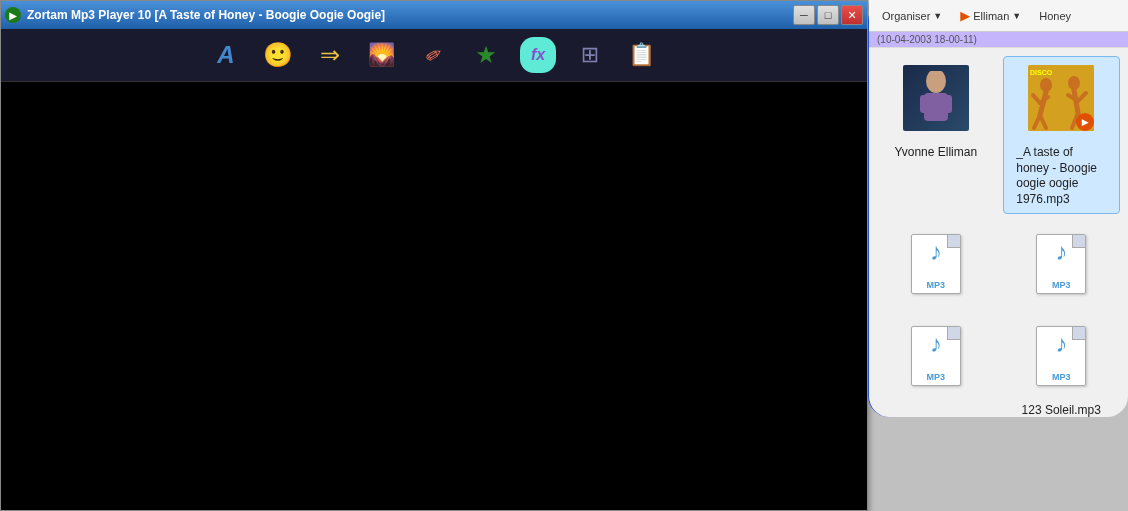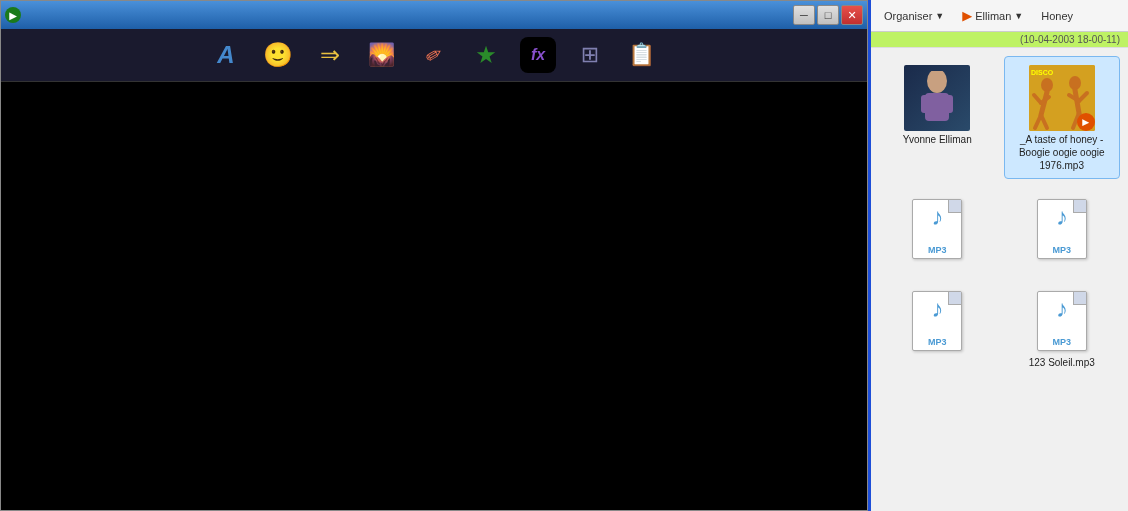--- a/index.html
+++ b/index.html
@@ -114,25 +114,26 @@
     }
 
     .viz-area {
       flex: 1;
       background: #000;
     }
 
     
     .file-panel {
       width: 260px;
-      height: 511px;
+      height: 417px;
       background: #f0f0f0;
       display: flex;
       flex-direction: column;
-      border-left: 3px solid #1d4ed8;
+      border-left: 1px solid #1d4ed8;
+      border-radius: 21px;
     }
 
     .file-panel-toolbar {
       display: flex;
       align-items: center;
       padding: 4px 6px;
       background: #f5f5f5;
       border-bottom: 1px solid #ccc;
       gap: 4px;
     }
@@ -262,24 +263,23 @@
     }
 
     .mp3-label {
       font-size: 9px;
       font-weight: bold;
       color: #4a9ad4;
       margin-top: 14px;
     }
 
     .file-name {
-      font-size: 10px;
+      font-size: 12px;
       color: #222;
-      text-align: center;
-      margin-top: 0;
+      margin-top: 12px;
       line-height: 1.3;
       max-width: 90px;
       word-break: break-word;
     }
 
     
     .taste-bg {
       width: 66px;
       height: 66px;
       background: linear-gradient(135deg, #ffcc00, #cc6600);
@@ -314,38 +314,39 @@
 
   </style>
 </head>
 <body>
 
 <div class="player-window">
 
   <div class="title-bar">
     <div class="title-bar-left">
       <div class="title-bar-icon">▶</div>
+      <span class="title-bar-text">Zortam Mp3 Player 10 [A Taste of Honey - Boogie Oogie Oogie]</span>
     </div>
     <div class="title-bar-buttons">
       <div class="tb-btn">─</div>
       <div class="tb-btn">□</div>
       <div class="tb-btn close-btn">✕</div>
     </div>
   </div>
 
   <div class="player-body">
 
     <div class="toolbar">
       <div class="toolbar-btn" style="color:#4488cc; font-size:24px; font-weight:bold; font-style:italic;">A</div>
       <div class="toolbar-btn" style="font-size:24px;">🙂</div>
       <div class="toolbar-btn" style="font-size:24px; color:#e8c040;">⇒</div>
       <div class="toolbar-btn" style="font-size:22px; color:#7a9a6a;">🌄</div>
       <div class="toolbar-btn" style="font-size:20px; color:#e87050; transform:rotate(-30deg);">✏</div>
       <div class="toolbar-btn" style="font-size:24px; color:#2a8a2a;">★</div>
-      <div class="toolbar-btn" style="font-size:16px; color:#8850cc; font-weight:bold; font-style:italic; background:#000000; padding:4px 6px; border-radius:8px;">fx</div>
+      <div class="toolbar-btn" style="font-size:16px; color:#8850cc; font-weight:bold; font-style:italic; background:#5eead4; padding:4px 6px; border-radius:14px;">fx</div>
       <div class="toolbar-btn" style="font-size:22px; color:#8080b0;">⊞</div>
       <div class="toolbar-btn" style="font-size:22px; color:#6080a0;">📋</div>
     </div>
 
     <div class="viz-area"></div>
   </div>
 </div>
 
 <div class="file-panel">
 
@@ -357,21 +358,21 @@
     <button class="fp-btn">
       <span class="fp-btn-icon" style="color:#e05000;">▶</span>
       <span>Elliman</span>
       <span style="font-size:9px;">▼</span>
     </button>
     <button class="fp-btn">
       <span>Honey</span>
     </button>
   </div>
 
-  <div style="padding: 2px 8px; font-size:10px; color:#555; background:#bef264; border-bottom:1px solid #ddd;text-align:right;">(10-04-2003 18-00-11)</div>
+  <div style="padding: 2px 8px; font-size:10px; color:#555; background:#c4b5fd; border-bottom:1px solid #ddd;">(10-04-2003 18-00-11)</div>
 
   <div class="file-grid">
 
     <div class="file-item">
       <div class="file-icon-wrap">
         <div class="album-cover">
           <div class="yvonne-bg">
 
             <svg width="40" height="55" viewBox="0 0 40 55">
               <ellipse cx="20" cy="10" rx="10" ry="12" fill="#c8a080"></ellipse>

